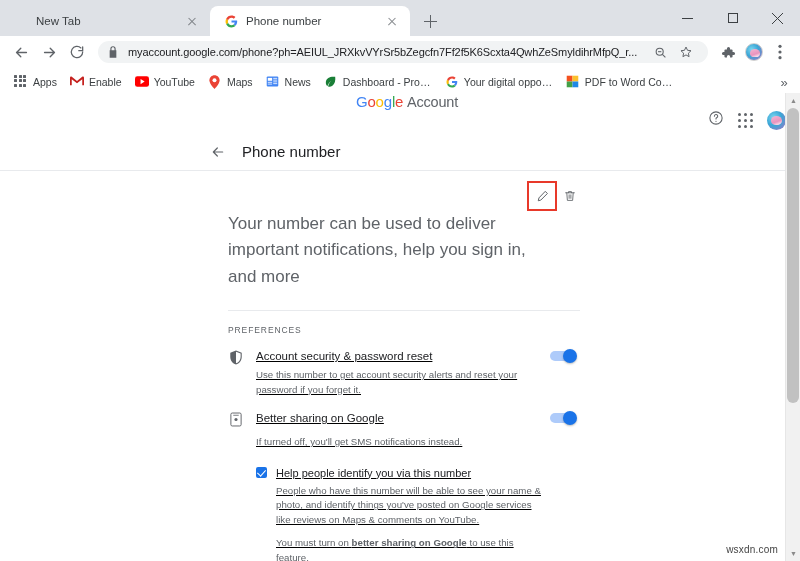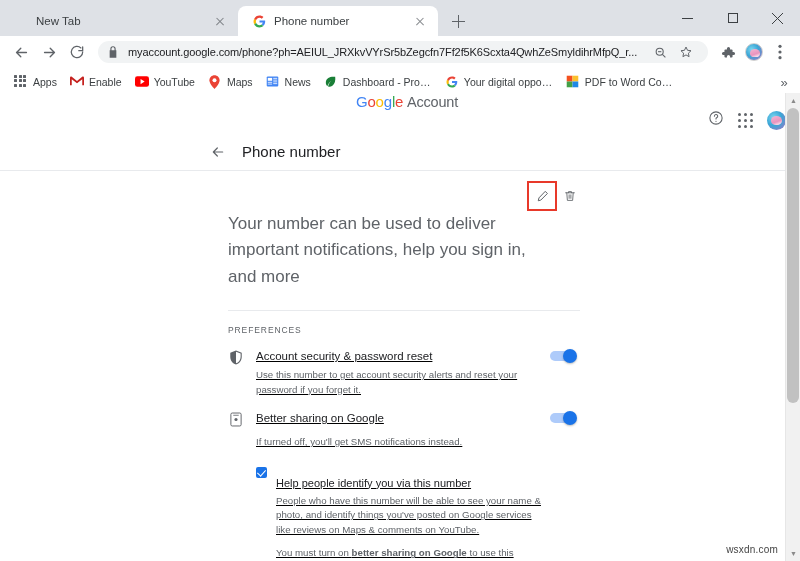--- a/index.html
+++ b/index.html
@@ -25,21 +25,21 @@
     height: 30px;
     display: flex;
     align-items: center;
     padding: 0 10px 0 14px;
     font-size: 11.5px;
     color: #3c4043;
     position: relative;
     border-radius: 8px 8px 0 0;
     min-width: 200px;
   }
-  .tab.inactive { width: 238px; }
+  .tab.inactive { width: 210px; }
   .tab.active {
     background: #ffffff;
     width: 190px;
   }
   .tab-favicon {
     width: 14px; height: 14px;
     margin-right: 8px;
     flex: 0 0 14px;
     display:flex; align-items:center; justify-content:center;
   }
@@ -300,21 +300,21 @@
     width:11px;height:11px;flex:0 0 11px;
     background:#1a73e8; border-radius:2px;
     margin-right: 9px; margin-top: 1px;
     position: relative;
   }
   .checkbox::after{
     content:""; position:absolute; left:2.5px; top:1.5px;
     width:4px;height:7px;border:solid #fff; border-width:0 1.6px 1.6px 0;
     transform: rotate(42deg);
   }
-  .subpref .pref-title { font-size:11px;margin-top:10px; }
+  .subpref .pref-title { font-size:11px; }
   .subpref .pref-desc { max-width: 270px; }
   .bold { font-weight: bold; color:#5f6368; }
 
   
   .scrollbar {
     position:absolute; top:93px; right:0; width:15px; height:468px;
     background:#f1f1f1; border-left:1px solid #e6e6e6;
   }
   .sb-arrow { width:15px; height:15px; display:flex; align-items:center; justify-content:center; color:#8a8a8a; font-size:7px; }
   .sb-thumb {

